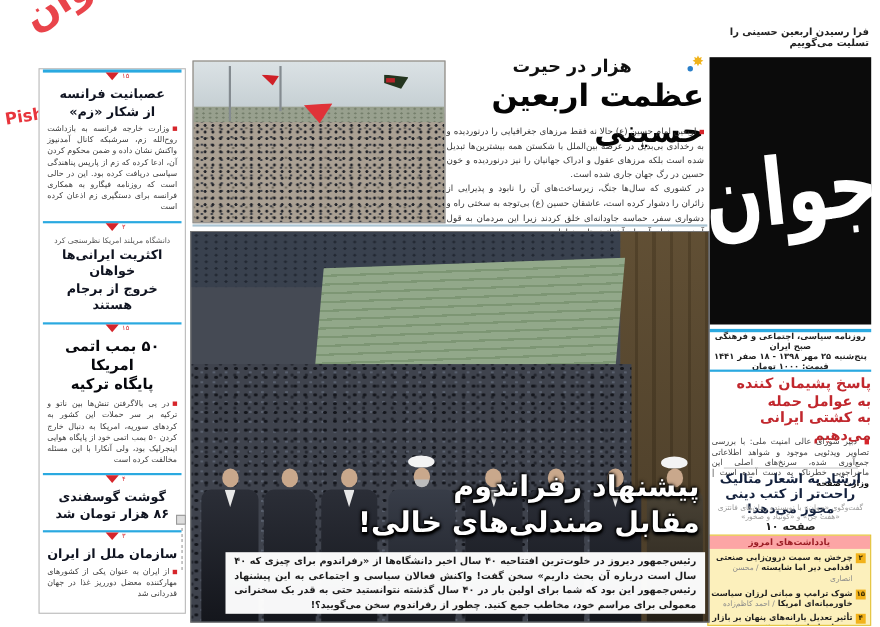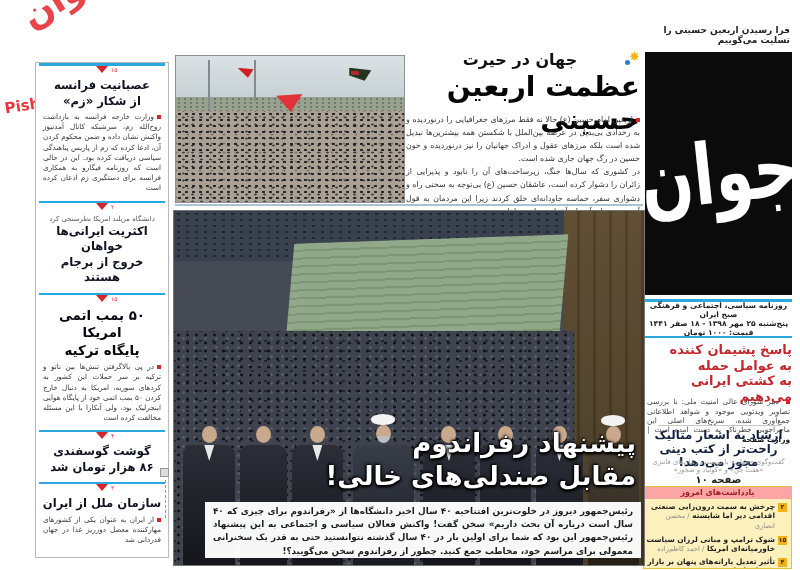--- a/index.html
+++ b/index.html
@@ -179,21 +179,21 @@
   <div class="lead-photo">
     <div class="cp-sky"></div>
     <div class="cp-mid"></div>
     <div class="cp-crowd"></div>
     <div class="cp-pole" style="left:14%;"></div>
     <div class="cp-pole" style="left:34%;height:28%;"></div>
     <div class="flag flag-red1"></div>
     <div class="flag flag-red2"></div>
     <div class="flag flag-dark"></div>
   </div>
-  <div class="lead-kicker">جهان در حیرت</div>
+  <div class="lead-kicker">هزار در حیرت</div>
   <div class="lead-head">عظمت اربعین حسینی</div>
   <div class="lead-body">
     <p class="bullet">اربعین امام حسین (ع) حالا نه فقط مرزهای جغرافیایی را درنوردیده و به رخدادی بی‌بدیل در عرصه بین‌الملل با شکستن همه بیشترین‌ها تبدیل شده است بلکه مرزهای عقول و ادراک جهانیان را نیز درنوردیده و خون حسین در رگ جهان جاری شده است.</p>
     <p>در کشوری که سال‌ها جنگ، زیرساخت‌های آن را نابود و پذیرایی از زائران را دشوار کرده است، عاشقان حسین (ع) بی‌توجه به سختی راه و دشواری سفر، حماسه جاودانه‌ای خلق کردند زیرا این مردمان به قول آوینی، به ندای آسمان آشناترند تا به نداهای زمین.</p>
     <p>خبرها و گزارش‌های مربوط به اربعین حسینی را در صفحات ۳ و ۶ و ۹ و ۱۱ بخوانید</p>
   </div>
   <div class="top-rule"></div>
 
   <div class="condolence">فرا رسیدن اربعین حسینی را تسلیت می‌گوییم</div>
   <div class="ornament">

